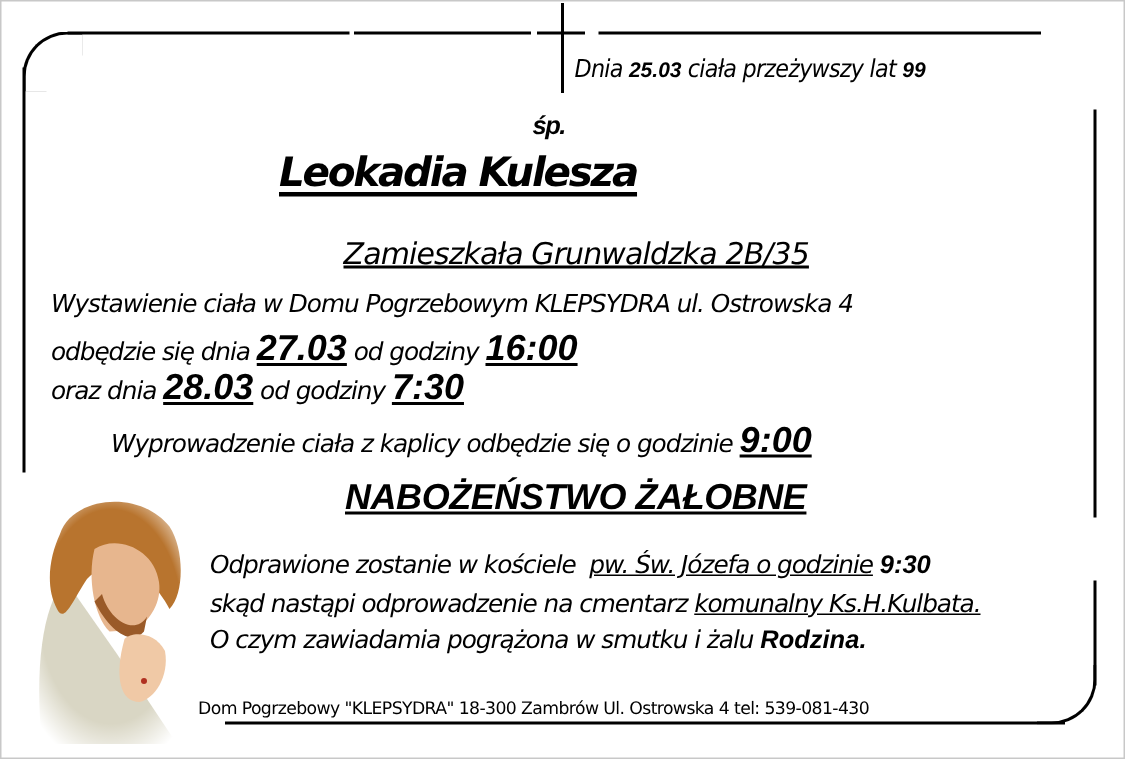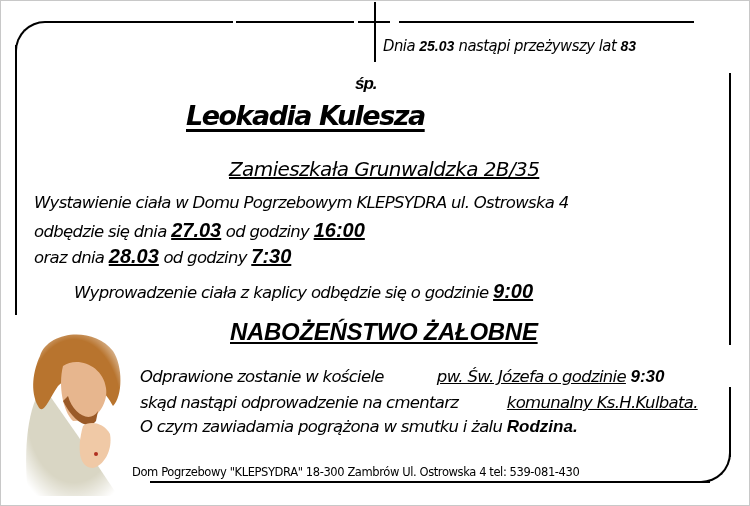--- a/index.html
+++ b/index.html
@@ -29,28 +29,28 @@
   .name { position:absolute; left:186px; top:100px; font-size:27px; font-style:italic; font-weight:bold;
     font-family:"DejaVu Sans", sans-serif; letter-spacing:-1.5px; white-space:nowrap;
     text-decoration:underline; text-decoration-thickness:3px; text-underline-offset:4px; }
 
   .address { position:absolute; left:229px; top:157px; font-size:20px; font-style:italic;
     font-family:"DejaVu Sans", sans-serif; letter-spacing:-0.6px; text-decoration:underline; white-space:nowrap; }
 
   .info-line { position:absolute; left:34px; font-size:16.5px; font-style:italic;
     font-family:"DejaVu Sans", sans-serif; letter-spacing:-0.7px; white-space:nowrap; }
   .info-line .big { font-family:"Liberation Sans", sans-serif; font-weight:bold; font-style:italic;
-    font-size:20px; text-decoration:underline; letter-spacing:0; }
+    font-size:24px; text-decoration:underline; letter-spacing:0; }
 
   .service-heading { position:absolute; left:230px; top:318px; font-size:24px; font-weight:bold; font-style:italic;
     font-family:"Liberation Sans", sans-serif; text-decoration:underline; letter-spacing:-0.3px; white-space:nowrap; }
 
   .svc-line { position:absolute; left:140px; font-size:16.5px; font-style:italic;
     font-family:"DejaVu Sans", sans-serif; letter-spacing:-0.7px; white-space:nowrap; }
-  .svc-line .ul { text-decoration:underline;margin-left:44px; }
+  .svc-line .ul { text-decoration:underline; }
   .svc-line .big { font-family:"Liberation Sans", sans-serif; font-weight:bold; font-style:italic; font-size:17px; letter-spacing:0; }
 
   .footer { position:absolute; left:132px; top:465px; font-size:11.5px; font-family:"DejaVu Sans", sans-serif;
     letter-spacing:-0.4px; white-space:nowrap; }
 
   .praying-figure { position:absolute; left:18px; top:326px; width:112px; height:170px; }
 </style>
 </head>
 <body>
 
@@ -64,22 +64,22 @@
 <div class="cross-h"></div>
 <div class="line" style="left:15px;top:45px;width:2px;height:270px;"></div>
 <div class="line" style="left:729px;top:73px;width:2px;height:272px;"></div>
 <div class="line" style="left:729px;top:387px;width:2px;height:70px;"></div>
 <div class="frame-bottom-right-arc" style="left:691px;top:443px;"></div>
 <div class="line" style="left:150px;top:481px;width:560px;height:2px;"></div>
 
 <div class="death-line">
   <span>Dnia</span>
   <span class="big">25.03</span>
-  <span>nastąpi przeżywszy lat</span>
-  <span class="big">83</span>
+  <span>ciała przeżywszy lat</span>
+  <span class="big">99</span>
 </div>
 
 <div class="sp">śp.</div>
 <div class="name">Leokadia Kulesza</div>
 <div class="address">Zamieszkała Grunwaldzka 2B/35</div>
 
 <div class="info-line" style="top:193px;text-align:center;">
   <span>Wystawienie ciała w Domu Pogrzebowym KLEPSYDRA ul. Ostrowska 4</span>
 </div>
 <div class="info-line" style="top:219px;">

